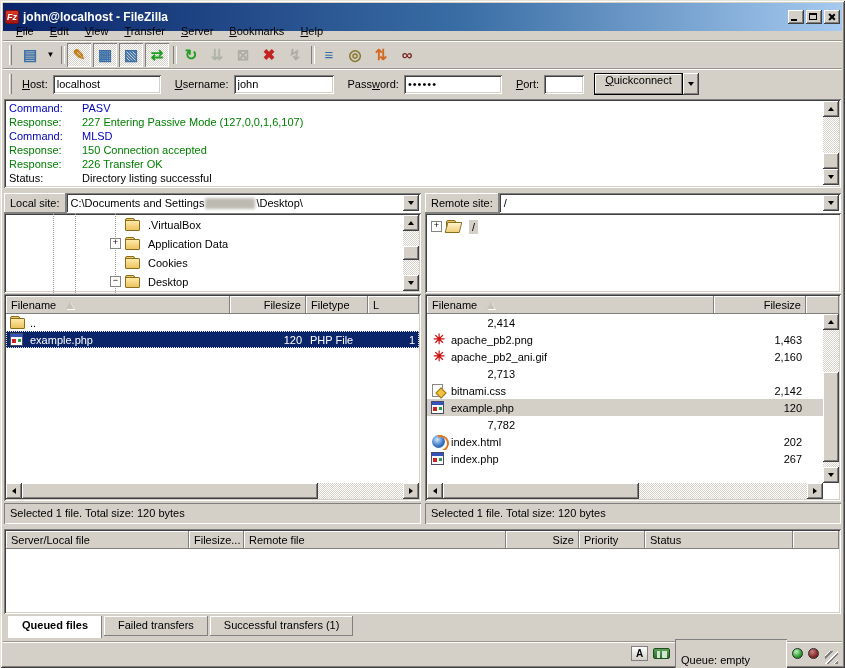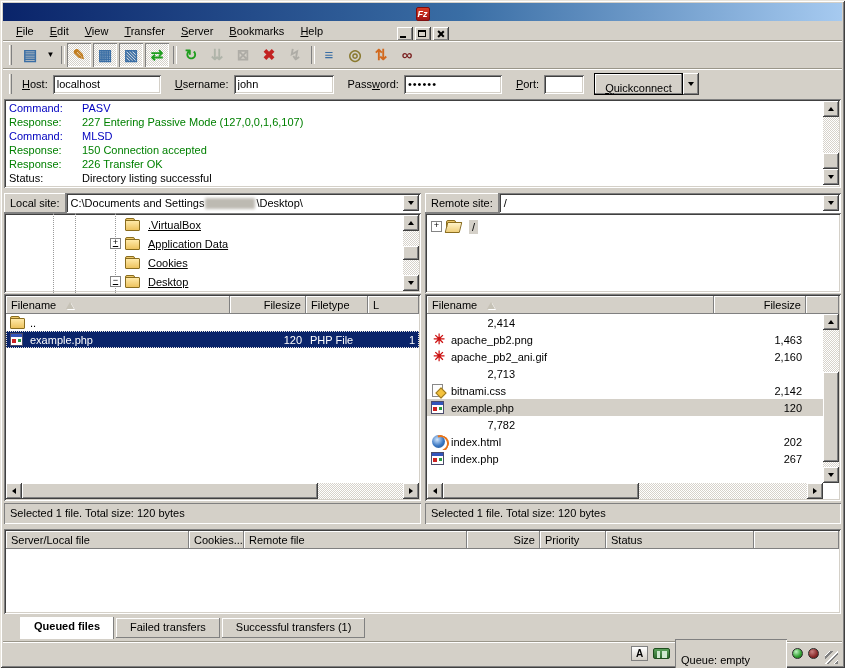--- a/index.html
+++ b/index.html
@@ -7,23 +7,23 @@
   body { font-family:"Liberation Sans", sans-serif; font-size:11px; color:#000; background:#d4d0c8; position:relative; overflow:hidden; }
 
   #window { position:absolute; inset:0; background:#d4d0c8;
     box-shadow: inset 1px 1px 0 #e8e4dc, inset -1px -1px 0 #404040, inset 2px 2px 0 #fff, inset -2px -2px 0 #808080; }
 
   
   .raised  { box-shadow: inset -1px -1px 0 #404040, inset 1px 1px 0 #fff, inset -2px -2px 0 #808080, inset 2px 2px 0 #d4d0c8; background:#d4d0c8; }
   .sunken2 { box-shadow: inset 1px 1px 0 #808080, inset -1px -1px 0 #fff, inset 2px 2px 0 #404040, inset -2px -2px 0 #d4d0c8; }
 
   
-  .titlebar { position:absolute; left:3px; top:3px; right:3px; height:18px;
+  .titlebar { position:absolute; left:3px; top:3px; right:3px; height:28px;
     background:linear-gradient(90deg,#0a246a 0%,#3a6ea5 55%,#a6caf0 100%);
-    display:flex; align-items:center; padding:4px 2px; gap:3px;flex-direction:column; }
+    display:flex; align-items:center; padding:4px 2px; gap:3px; }
   .app-icon { width:14px; height:14px; background:linear-gradient(#d93a23,#a31515); border:1px solid #7e0e0e; border-radius:2px;
     color:#fff; font-weight:bold; font-style:italic; font-size:9px; line-height:12px; text-align:center; flex:none; }
   .title-text { flex:1; color:#fff; font-weight:bold; font-size:12px; padding-left:1px; white-space:nowrap; overflow:hidden; }
   .win-btns { display:flex; gap:2px; flex:none; }
   .wbtn { width:16px; height:14px; position:relative; background:#d4d0c8;
     box-shadow: inset -1px -1px 0 #404040, inset 1px 1px 0 #fff, inset -2px -2px 0 #808080; }
   .wbtn .g-min { position:absolute; left:3px; bottom:3px; width:6px; height:2px; background:#000; }
   .wbtn .g-max { position:absolute; left:3px; top:3px; width:8px; height:7px; border:1px solid #000; border-top-width:2px; }
   .wbtn .g-close::before, .wbtn .g-close::after { content:""; position:absolute; left:7px; top:3px; width:1.6px; height:8px; background:#000; }
   .wbtn .g-close::before { transform:rotate(45deg); } .wbtn .g-close::after { transform:rotate(-45deg); }
@@ -51,21 +51,21 @@
 
   
   .qcbar { position:absolute; left:3px; top:68px; right:3px; height:31px;
     border-top:1px solid #9a968a; box-shadow: inset 0 1px 0 #fff;
     display:flex; align-items:center; padding-left:5px; }
   .qc-label { margin:0 5px; white-space:nowrap; }
   .field { height:19px; background:#fff; border:none; outline:none; font-family:inherit; font-size:11px; padding:0 4px;
     box-shadow: inset 1px 1px 0 #808080, inset -1px -1px 0 #fff, inset 2px 2px 0 #404040, inset -2px -2px 0 #d4d0c8; }
   #qc-host { width:108px; } #qc-user { width:100px; } #qc-pass { width:98px; letter-spacing:1px; } #qc-port { width:40px; }
   .qc-btn { height:22px; margin-left:10px; padding:0 10px; border:1px solid #000; background:#d4d0c8;
-    box-shadow: inset -1px -1px 0 #808080, inset 1px 1px 0 #fff; display:flex; align-items:flex-end; cursor:default; }
+    box-shadow: inset -1px -1px 0 #808080, inset 1px 1px 0 #fff; display:flex; align-items:flex-start; cursor:default; }
   .qc-drop { width:16px; height:22px; display:grid; place-items:center; }
   .ar { display:block; width:0; height:0; }
   .ar.down { border-left:3px solid transparent; border-right:3px solid transparent; border-top:4px solid #000; }
   .ar.up { border-left:3px solid transparent; border-right:3px solid transparent; border-bottom:4px solid #000; }
   .ar.left { border-top:3px solid transparent; border-bottom:3px solid transparent; border-right:4px solid #000; }
   .ar.right{ border-top:3px solid transparent; border-bottom:3px solid transparent; border-left:4px solid #000; }
 
   
   .log { position:absolute; left:4px; top:99px; right:4px; height:89px; background:#fff; overflow:hidden; padding:2px 20px 0 5px; }
   .log-line { display:flex; line-height:14px; white-space:nowrap; }
@@ -148,24 +148,24 @@
   
   .rc-name { width:287px; } .rc-size { width:92px; } .rc-stub { flex:1; }
   #remote-list .rows { right:16px; }
 
   .pane-status { position:absolute; left:0; right:0; top:503px; height:21px; background:#d4d0c8;
     box-shadow: inset 1px 1px 0 #808080, inset -1px -1px 0 #fff; padding:4px 6px; white-space:nowrap; overflow:hidden; }
 
   
   #queue { position:absolute; left:4px; right:4px; top:529px; height:85px; background:#fff; }
   #queue .lheader { top:2px; left:2px; right:2px; }
-  .qc0{width:183px;} .qc1{width:55px;} .qc2{width:223px;} .qc3{width:73px;} .qc4{width:66px;} .qc5{width:148px;} .qc6{flex:1;}
-
-  
-  .tabsbar { position:absolute; left:20px; right:4px; top:616px; height:23px; display:flex; align-items:center; }
+  .qc0{width:183px;} .qc1{width:55px;} .qc2{width:262px;} .qc3{width:73px;} .qc4{width:66px;} .qc5{width:148px;} .qc6{flex:1;}
+
+  
+  .tabsbar { position:absolute; left:8px; right:4px; top:616px; height:23px; display:flex; align-items:flex-start; }
   .tab { height:20px; padding:3px 14px; background:#d4d0c8; margin-right:2px; white-space:nowrap;
     box-shadow: inset -1px -1px 0 #808080, inset 1px 1px 0 #fff; }
   .tab.active { background:#fff; font-weight:bold; height:22px;
     box-shadow: inset -1px 0 0 #808080, inset 1px 1px 0 #fff; }
 
   
   .statusbar { position:absolute; left:3px; right:3px; top:641px; height:24px; border-top:1px solid #9a968a;
     box-shadow: inset 0 1px 0 #fff; display:flex; align-items:center; justify-content:flex-end; gap:5px; padding:0 3px 0 0; }
   .si-type { width:17px; height:15px; border:1px solid #808080; background:linear-gradient(#fff,#d4d0c8);
     display:grid; place-items:center; font-size:10px; font-weight:bold; }
@@ -346,21 +346,21 @@
         <span class="combo-btn">
             <i class="ar down"></i>
           </span>
       </span>
     </div>
 
     <div class="tree sunken2" id="local-tree">
       <span class="vline" style="left:49px;"></span>
       <span class="vline" style="left:71px;"></span>
       <span class="vline" style="left:111px;"></span>
-      <div style="position:absolute; left:0; right:18px; top:2px;text-decoration:underline;">
+      <div style="position:absolute; left:0; right:18px; top:2px;">
 
           <div class="tree-row">
             <span class="expander none"></span>
             <span class="ficon folder"></span>
             <span class="tree-label">.VirtualBox</span>
           </div>
 
           <div class="tree-row">
             <span class="expander plus">+</span>
             <span class="ficon folder"></span>
@@ -552,21 +552,21 @@
         </div>
       </div>
     </div>
 
     <div class="pane-status">Selected 1 file. Total size: 120 bytes</div>
   </div>
 
   <div id="queue" class="sunken2">
     <div class="lheader">
       <span class="hcell qc0">Server/Local file</span>
-      <span class="hcell qc1">Cookies...</span>
+      <span class="hcell qc1">Filesize...</span>
       <span class="hcell qc2">Remote file</span>
       <span class="hcell qc3 right">Size</span>
       <span class="hcell qc4">Priority</span>
       <span class="hcell qc5">Status</span>
       <span class="hcell qc6"></span>
     </div>
   </div>
 
   <div class="tabsbar">
 

